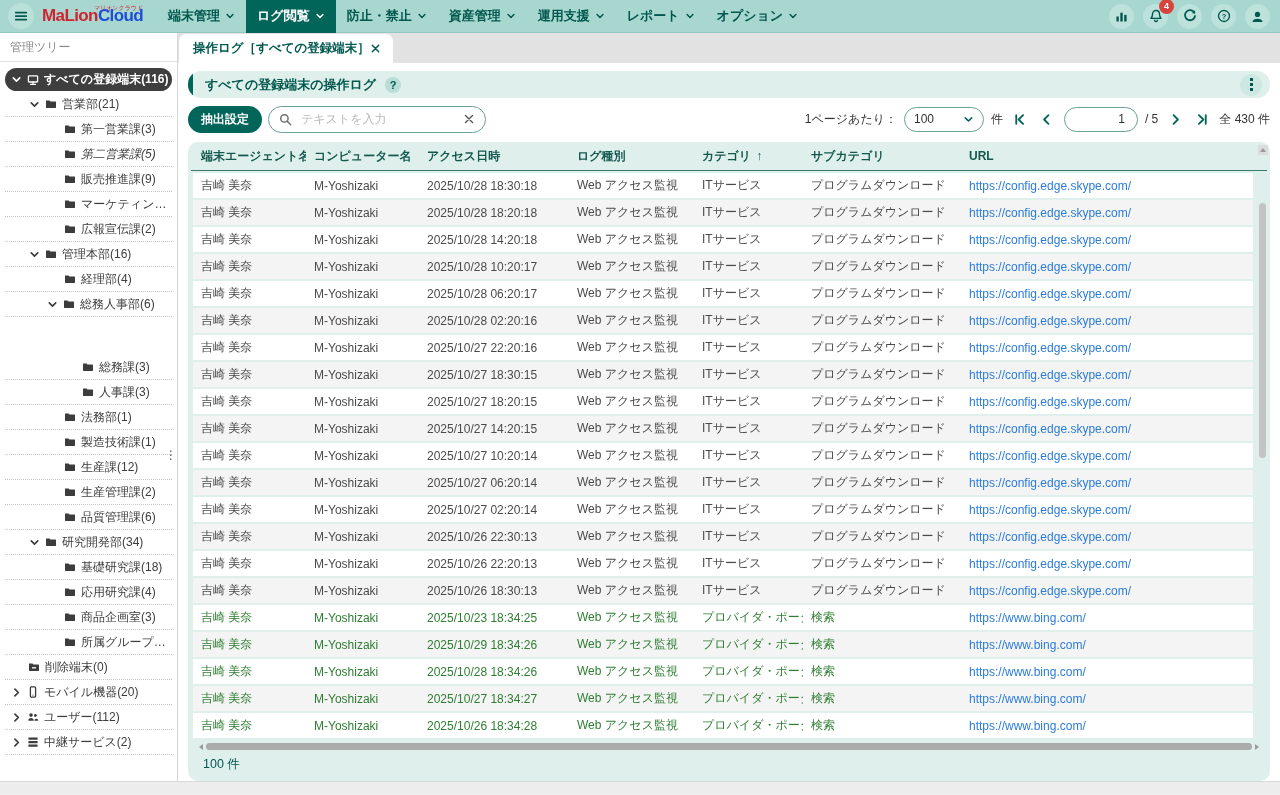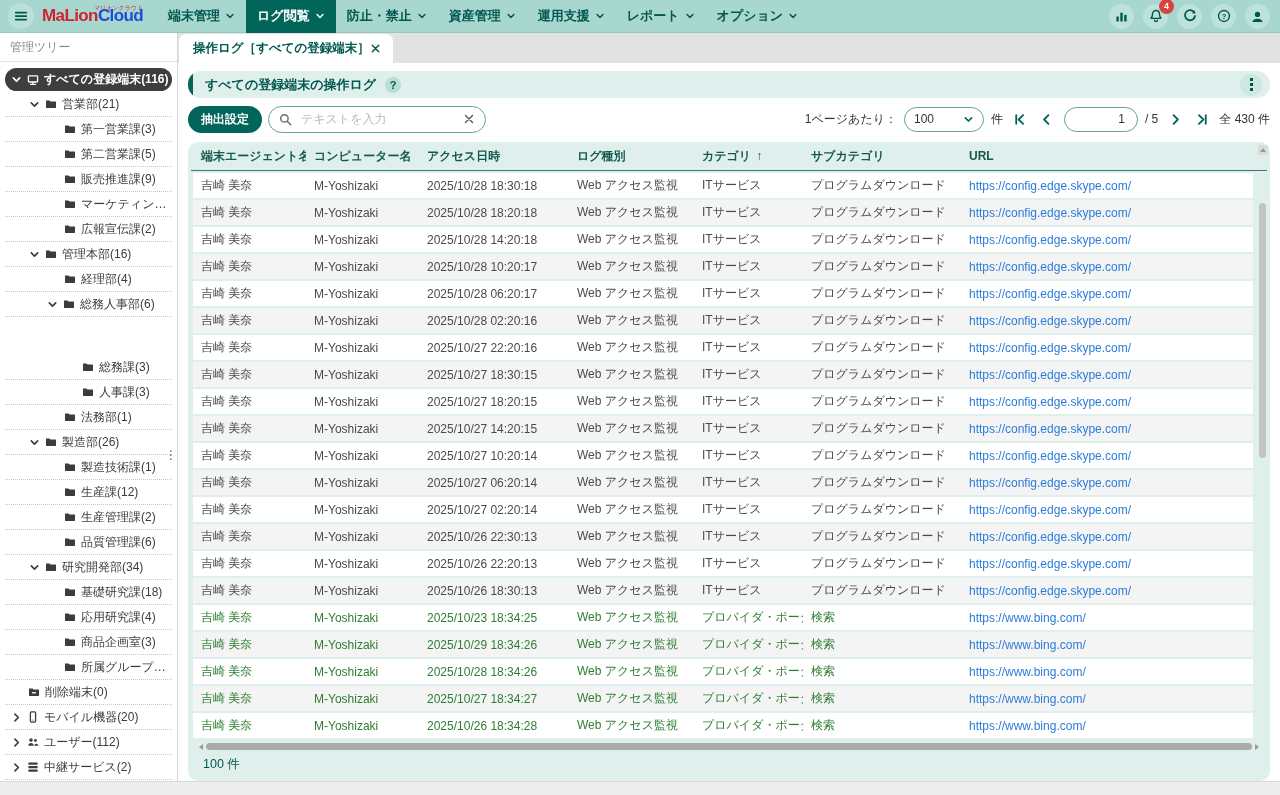--- a/index.html
+++ b/index.html
@@ -239,21 +239,21 @@
             </svg>
             <span class="lbl">営業部(21)</span>
           </div>
           <div class="tree-item" style="padding-left: 42px;">
             <span class="spacer"></span>
             <svg class="ic" width="12" height="12" viewBox="0 0 12 12">
               <path d="M1 2.4h3.5l1 1.2h5c.3 0 .5.2.5.5v5.3c0 .3-.2.5-.5.5H1.5c-.3 0-.5-.2-.5-.5z" fill="currentColor"></path>
             </svg>
             <span class="lbl">第一営業課(3)</span>
           </div>
-          <div class="tree-item" style="padding-left: 42px;">
+          <div class="tree-item" style="padding-left: 42px; font-style: italic;">
             <span class="spacer"></span>
             <svg class="ic" width="12" height="12" viewBox="0 0 12 12">
               <path d="M1 2.4h3.5l1 1.2h5c.3 0 .5.2.5.5v5.3c0 .3-.2.5-.5.5H1.5c-.3 0-.5-.2-.5-.5z" fill="currentColor"></path>
             </svg>
             <span class="lbl">第二営業課(5)</span>
           </div>
           <div class="tree-item" style="padding-left: 42px;">
             <span class="spacer"></span>
             <svg class="ic" width="12" height="12" viewBox="0 0 12 12">
               <path d="M1 2.4h3.5l1 1.2h5c.3 0 .5.2.5.5v5.3c0 .3-.2.5-.5.5H1.5c-.3 0-.5-.2-.5-.5z" fill="currentColor"></path>
@@ -312,29 +312,20 @@
               <path d="M1 2.4h3.5l1 1.2h5c.3 0 .5.2.5.5v5.3c0 .3-.2.5-.5.5H1.5c-.3 0-.5-.2-.5-.5z" fill="currentColor"></path>
             </svg>
             <span class="lbl">人事課(3)</span>
           </div>
           <div class="tree-item" style="padding-left: 42px;">
             <span class="spacer"></span>
             <svg class="ic" width="12" height="12" viewBox="0 0 12 12">
               <path d="M1 2.4h3.5l1 1.2h5c.3 0 .5.2.5.5v5.3c0 .3-.2.5-.5.5H1.5c-.3 0-.5-.2-.5-.5z" fill="currentColor"></path>
             </svg>
             <span class="lbl">法務部(1)</span>
-          </div>
-          <div class="tree-item" style="padding-left: 24px;">
-            <svg class="ic" width="11" height="11" viewBox="0 0 12 12">
-              <path d="M2.5 4.2L6 7.7 9.5 4.2" fill="none" stroke="currentColor" stroke-width="1.8" stroke-linecap="round" stroke-linejoin="round"></path>
-            </svg>
-            <svg class="ic" width="12" height="12" viewBox="0 0 12 12">
-              <path d="M1 2.4h3.5l1 1.2h5c.3 0 .5.2.5.5v5.3c0 .3-.2.5-.5.5H1.5c-.3 0-.5-.2-.5-.5z" fill="currentColor"></path>
-            </svg>
-            <span class="lbl">製造部(26)</span>
           </div>
           <div class="tree-item" style="padding-left: 42px;">
             <span class="spacer"></span>
             <svg class="ic" width="12" height="12" viewBox="0 0 12 12">
               <path d="M1 2.4h3.5l1 1.2h5c.3 0 .5.2.5.5v5.3c0 .3-.2.5-.5.5H1.5c-.3 0-.5-.2-.5-.5z" fill="currentColor"></path>
             </svg>
             <span class="lbl">製造技術課(1)</span>
           </div>
           <div class="tree-item" style="padding-left: 42px;">
             <span class="spacer"></span>

